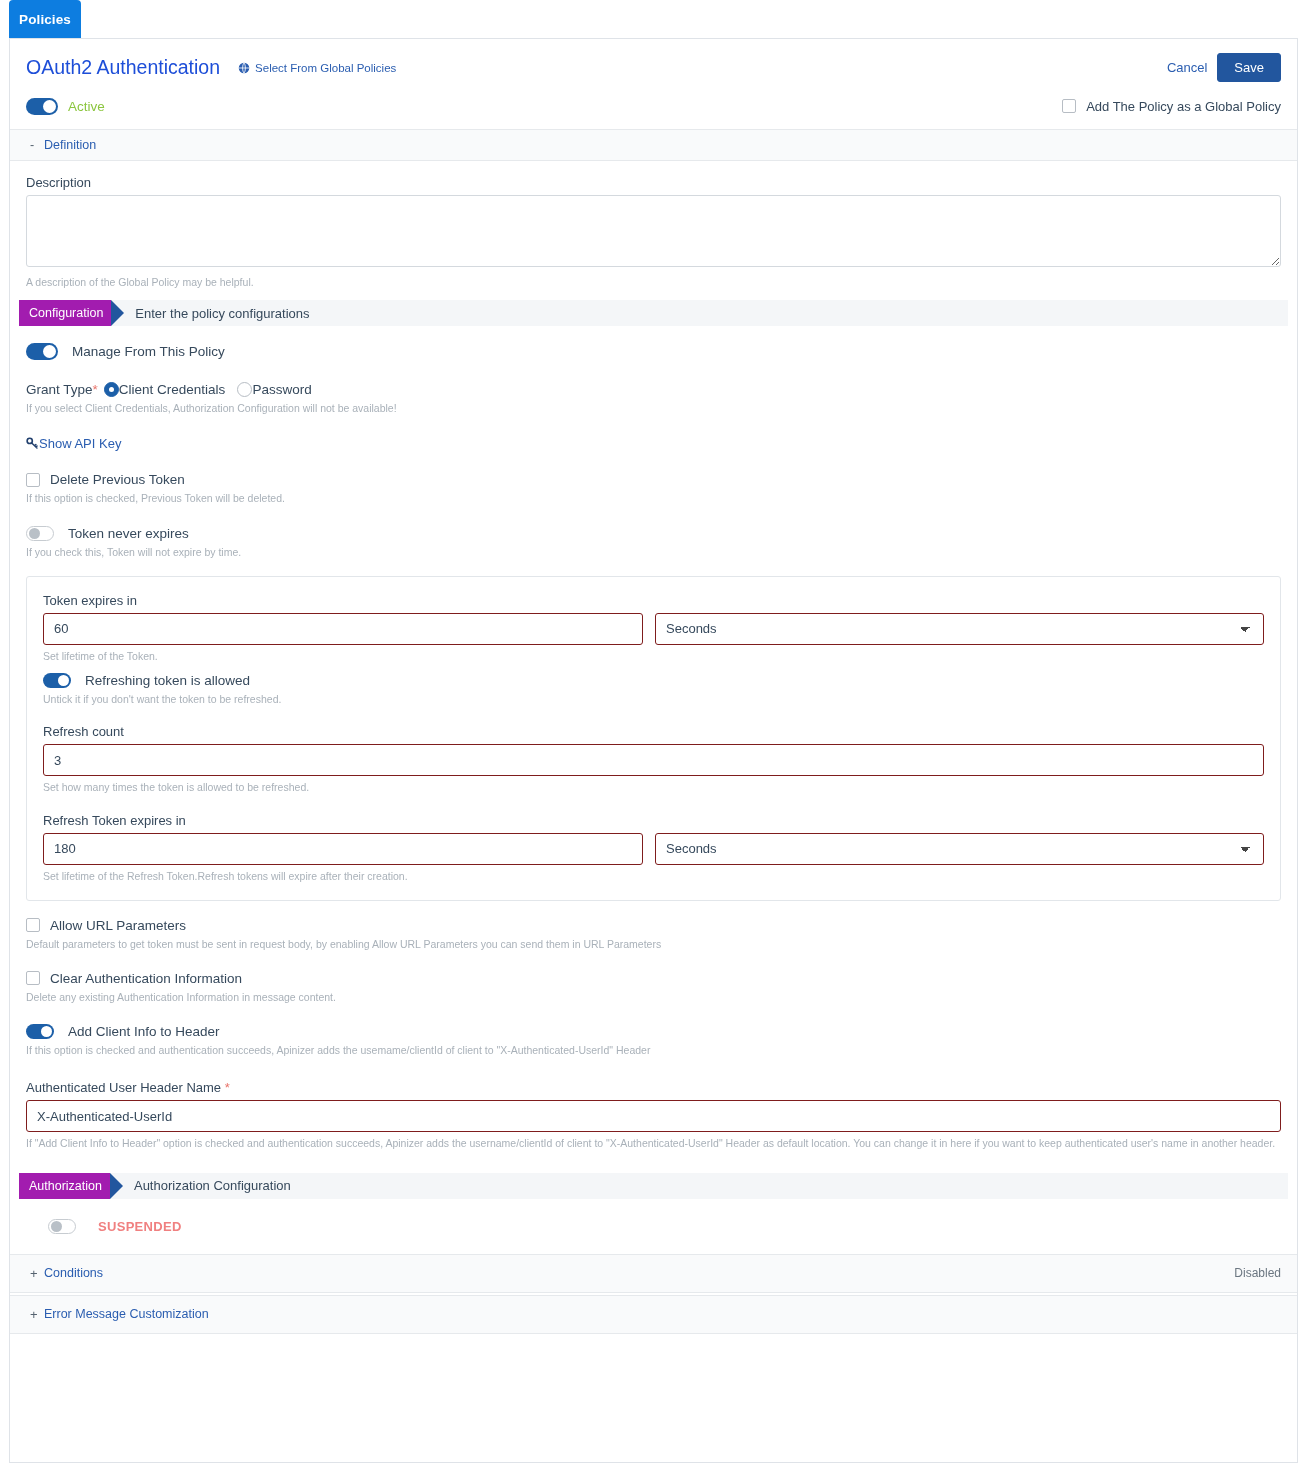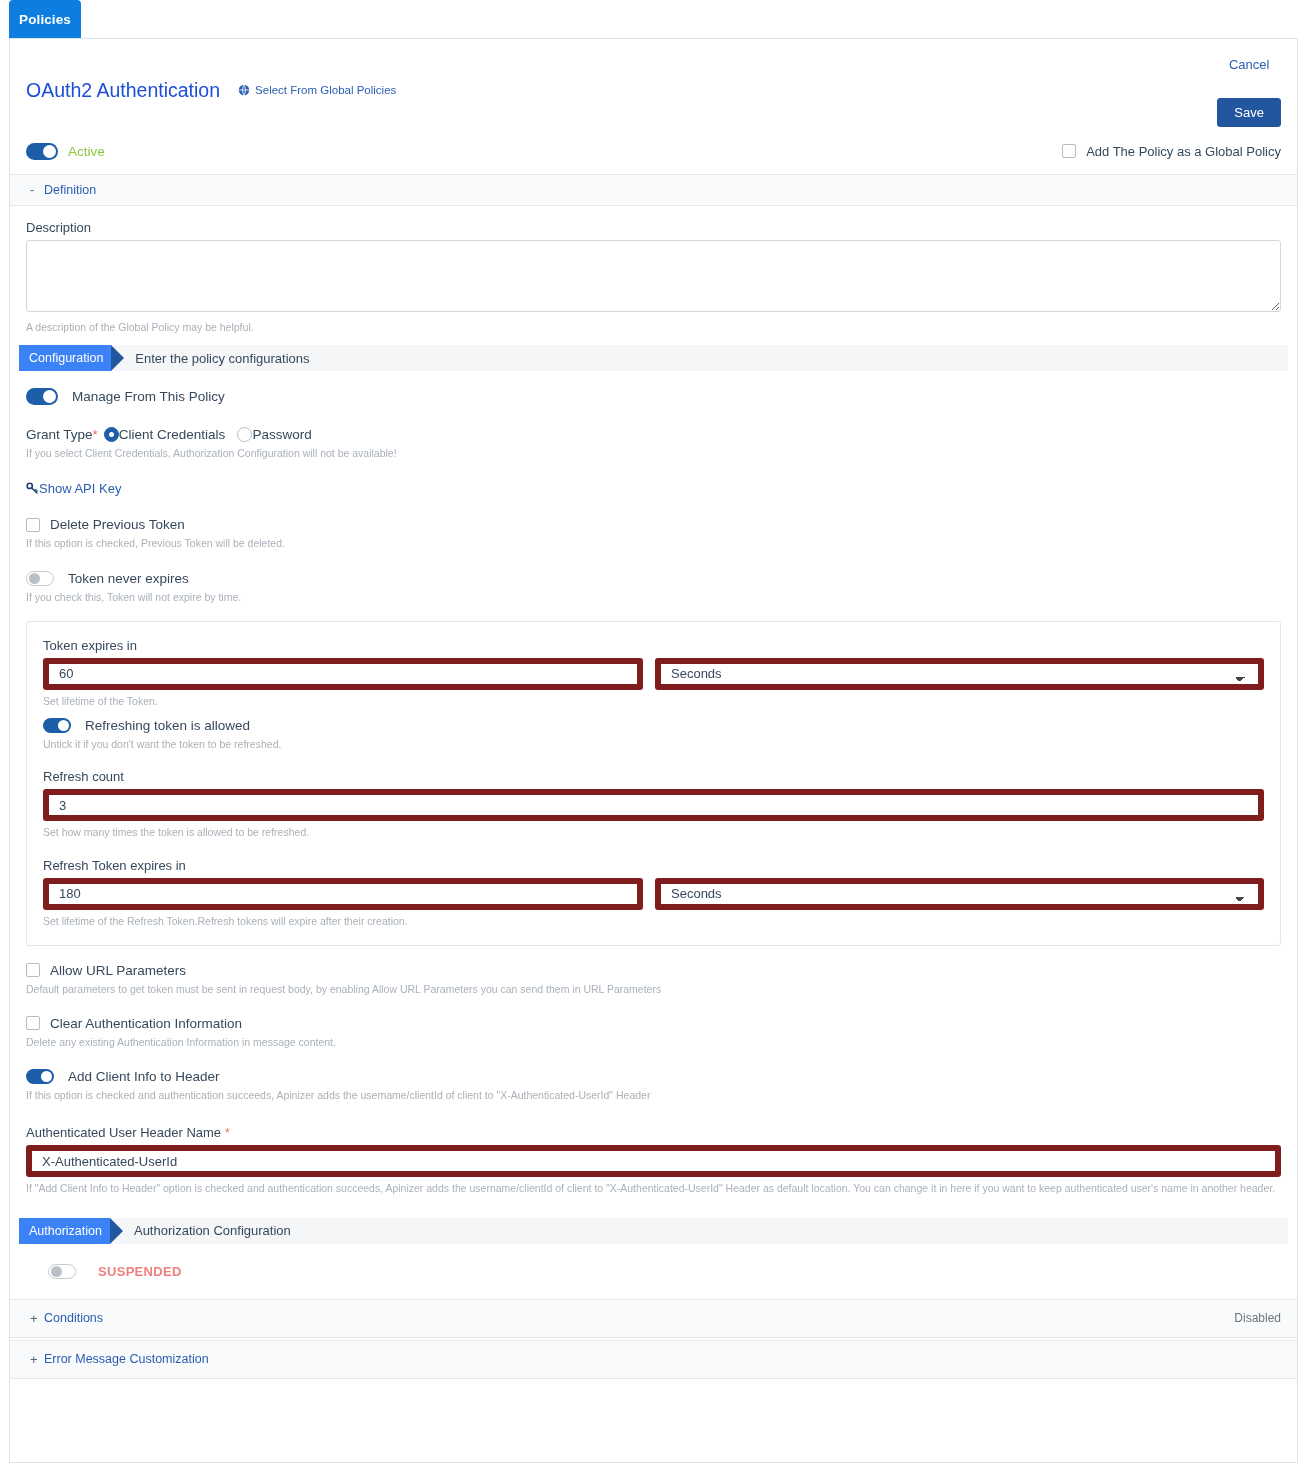--- a/index.html
+++ b/index.html
@@ -59,22 +59,21 @@
     gap: 5px;
     margin-left: 18px;
     color: #2a5db0;
     font-size: 11.5px;
     cursor: pointer;
   }
   .hdr-right {
     margin-left: auto;
     display: flex;
     align-items: center;
-    gap: 22px;
-    flex-direction: column;
+    gap: 4px;
   }
   .btn-cancel {
     background: none; border: none;
     color: #2a5db0;
     font-size: 13px;
     cursor: pointer;
     font-family: inherit;
     padding: 4px 6px;
   }
   .btn-save {
@@ -180,21 +179,21 @@
   }
 
   .ribbon-row {
     background: #f4f6f8;
     height: 26px;
     margin: 0 9px;
     display: flex;
     align-items: center;
   }
   .ribbon {
-    background: #3b82f6;
+    background: #a21caf;
     color: #fff;
     font-size: 12.5px;
     height: 26px;
     display: flex;
     align-items: center;
     padding: 0 8px 0 10px;
     position: relative;
   }
   .ribbon::after {
     content: "";
@@ -231,21 +230,21 @@
     padding: 6px 8px;
     font-family: inherit;
     font-size: 13px;
     resize: vertical;
     color: #36495c;
     outline: none;
   }
   .inp {
     width: 100%;
     height: 32px;
-    border: 6px solid #7f1d1d;
+    border: 1px solid #7f1d1d;
     border-radius: 3px;
     padding: 0 10px;
     font-family: inherit;
     font-size: 13px;
     color: #36495c;
     background: #fff;
     outline: none;
   }
   select.inp {
     appearance: none;

